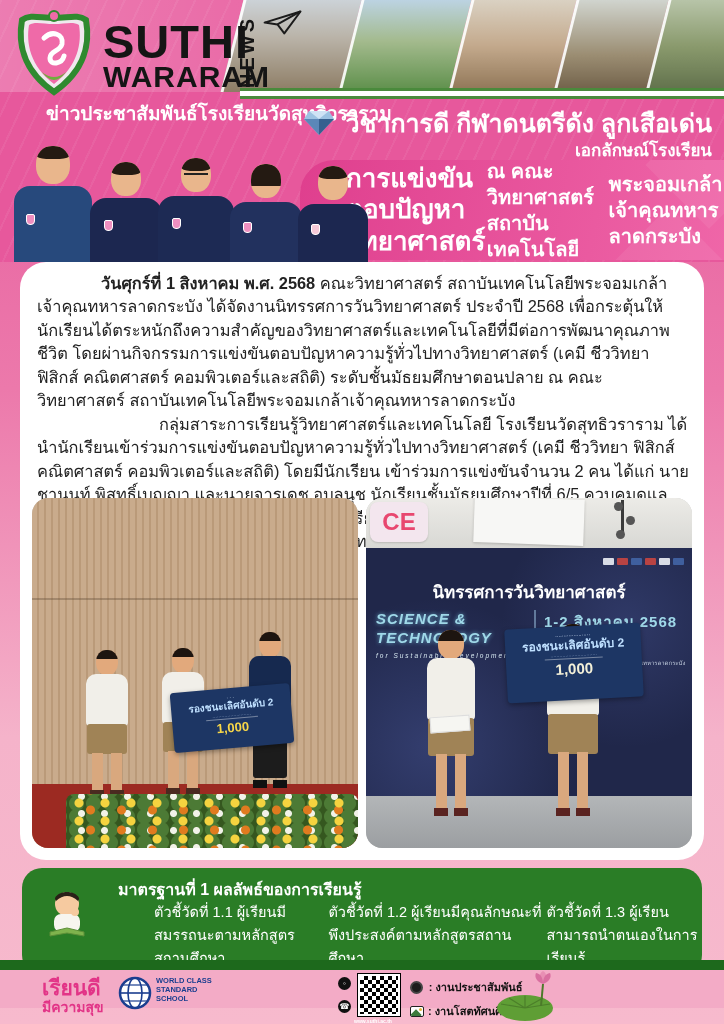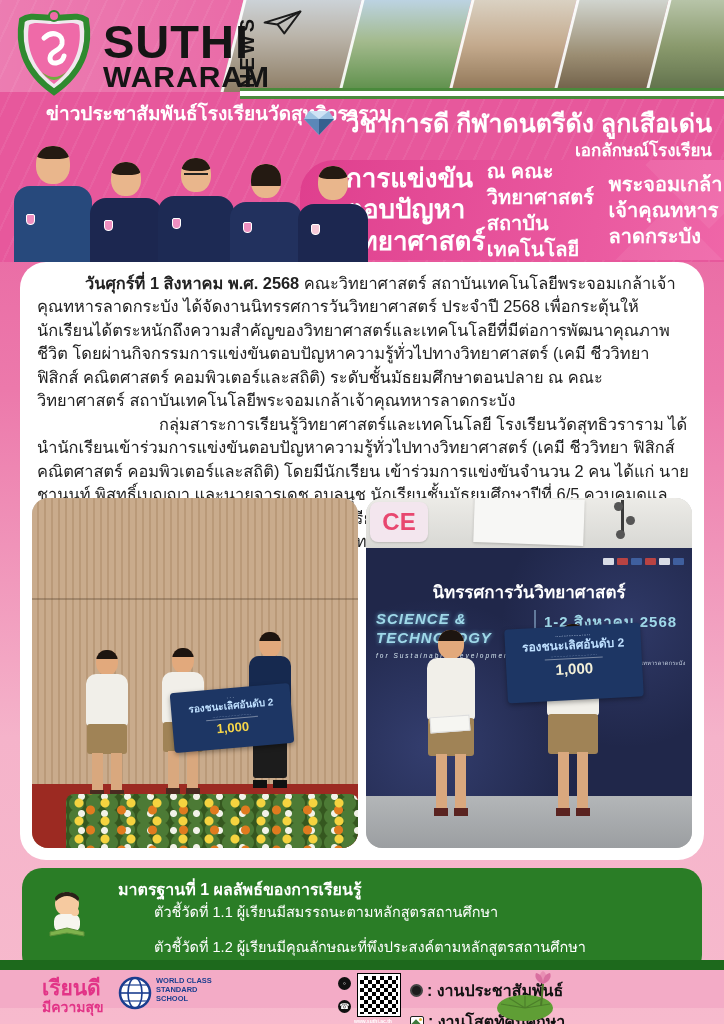--- a/index.html
+++ b/index.html
@@ -51,21 +51,21 @@
   .t-hair{position:absolute;top:0;left:0;right:0;height:13px;background:#241a12;border-radius:50% 50% 30% 30%;}
   .t-hair-long{height:22px;border-radius:50% 50% 0 0;}
   .t-glasses{position:absolute;top:15px;left:3px;right:3px;height:6px;border-top:2px solid #222;}
   .t-body{position:absolute;bottom:0;left:0;right:0;border-radius:16px 16px 0 0;}
   .t-crest{position:absolute;width:9px;height:11px;background:#ef8fc0;border:1px solid #fff;border-radius:2px 2px 4px 4px;}
   
   .card{position:absolute;left:20px;top:262px;width:684px;height:598px;background:#ffffff;border-radius:26px;z-index:4;overflow:hidden;}
   .article{position:absolute;left:17px;right:15px;top:10px;color:#222222;}
   .article p{font-size:16.4px;line-height:1.43;text-align:left;}
   .p1{text-indent:48px;} .p2{text-indent:122px;}
-  .lead{font-weight:800;}
+  .lead{font-weight:800;margin-left:16px;}
   
   .photoL,.photoR{position:absolute;top:236px;height:350px;border-radius:16px;overflow:hidden;background:#ccc;}
   .photoL{left:12px;width:326px;}
   .photoR{left:346px;width:326px;}
   .wood{position:absolute;inset:0;background:
     linear-gradient(180deg,rgba(90,70,50,0) 28.6%,rgba(90,70,50,.35) 28.6%,rgba(90,70,50,.35) 29.2%,rgba(90,70,50,0) 29.2%),
     repeating-linear-gradient(90deg,#c9ab8c 0 5px,#ba9a79 5px 7px);}
   .carpet{position:absolute;left:0;right:0;bottom:0;height:64px;background:var(--red-carpet);}
   .flowers{position:absolute;left:34px;right:0;bottom:0;height:54px;border-radius:8px 8px 0 0;background-color:#35571f;
     background-image:
@@ -111,37 +111,37 @@
   .bd-col2{position:absolute;top:62px;left:168px;width:154px;border-left:2px solid rgba(160,200,230,.5);padding-left:8px;}
   .bd-date{font-size:15px;font-weight:800;color:#9fd8e8;letter-spacing:1px;}
   .bd-fac{font-size:12px;font-weight:800;color:#fff;margin-top:3px;}
   .bd-inst{font-size:6px;color:#c7d2e2;margin-top:2px;}
   .floor{position:absolute;left:0;right:0;bottom:0;height:52px;background:linear-gradient(180deg,#b3b6b8,#9b9ea1);}
   .envelope{position:absolute;width:40px;height:16px;background:#f6f6f2;border:1px solid #ddd;transform:rotate(-4deg);}
   
   .std-box{position:absolute;left:22px;top:868px;width:680px;height:107px;border-radius:20px;background:var(--green-box);color:#fff;}
   .std-icon{position:absolute;left:20px;top:20px;}
   .std-title{position:absolute;left:96px;top:9px;font-size:16px;font-weight:800;}
-  .std-items{position:absolute;left:132px;top:32px;display:flex;flex-direction:column;gap:12px;}
+  .std-items{position:absolute;left:132px;top:32px;display:flex;flex-direction:row;gap:3px;}
   .std-item{font-size:14.5px;}
   
   .footer-stripe{position:absolute;left:0;right:0;top:960px;height:10px;background:var(--green-stripe);}
   .footer{position:absolute;left:0;right:0;top:970px;height:38px;background:var(--pink-footer);}
   .slogan{position:absolute;left:42px;top:7px;color:var(--magenta-slogan);line-height:1;}
   .slogan1{font-size:21px;font-weight:900;} .slogan2{font-size:14px;font-weight:900;margin-top:2px;}
   .wcss{position:absolute;left:118px;top:6px;display:flex;align-items:flex-start;gap:4px;}
   .wcss-text{width:66px;font-size:7.5px;font-weight:800;color:#1b3e8f;line-height:1.2;}
   .addr{position:absolute;left:196px;top:6px;width:140px;text-align:right;color:#111;font-weight:700;font-size:9.5px;line-height:1.45;}
   .addr-icons{position:absolute;left:338px;top:7px;display:flex;flex-direction:column;gap:10px;}
   .badge{width:13px;height:13px;border-radius:50%;background:#111;color:#fff;font-size:8px;text-align:center;line-height:13px;}
   .qr{position:absolute;left:358px;top:4px;width:42px;height:42px;background:
     repeating-conic-gradient(#000 0 25%,#fff 0 50%);background-size:8px 8px;border:2px solid #fff;outline:1px solid #000;}
   .qr-caption{position:absolute;left:354px;top:48px;font-size:5px;color:#fff;font-weight:700;}
   .contacts{position:absolute;left:410px;top:8px;display:flex;flex-direction:column;gap:6px;}
-  .contact-row{display:flex;align-items:center;gap:4px;font-size:16px;font-weight:800;color:#111;}
+  .contact-row{display:flex;align-items:center;gap:4px;font-size:11px;font-weight:800;color:#111;justify-content:space-between;}
   .pr-badge{width:13px;height:13px;border-radius:50%;background:#1c1c1c;border:2px solid #444;}
   .photo-icon{width:14px;height:11px;background:#fff;border:1.5px solid #222;border-radius:2px;position:relative;overflow:hidden;}
   .photo-icon i{position:absolute;bottom:-3px;left:1px;width:8px;height:8px;background:#3c7a3c;transform:rotate(45deg);}
   .photo-icon b{position:absolute;top:1px;right:1.5px;width:3px;height:3px;border-radius:50%;background:#e2b93b;}
   .lotus{position:absolute;left:495px;top:0px;}
   .school{position:absolute;left:566px;top:6px;color:#fff;line-height:1.15;}
   .school-th{font-size:15px;font-weight:800;}
   .school-en{font-size:9px;font-weight:800;letter-spacing:.3px;}
   .school-sub{font-size:4.6px;opacity:.85;margin-top:2px;}
 </style>

